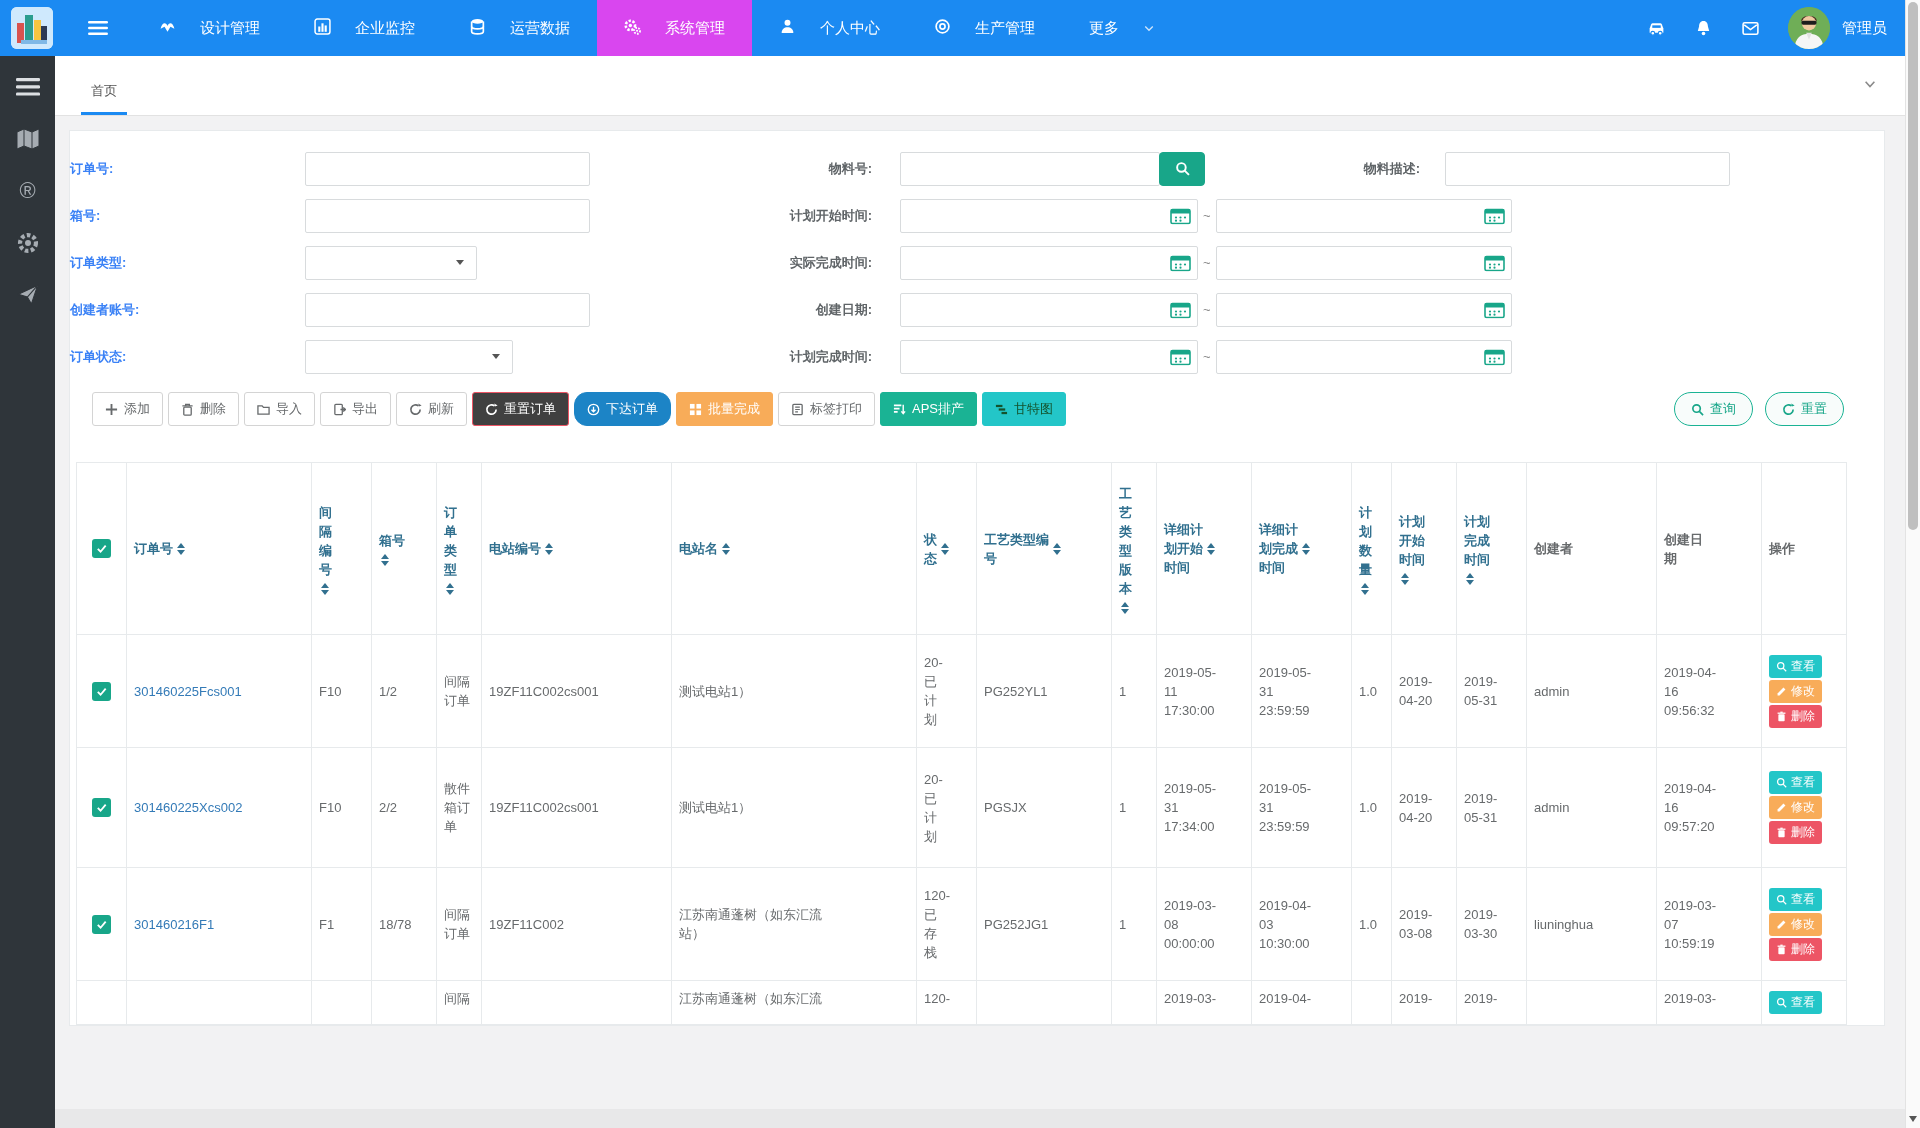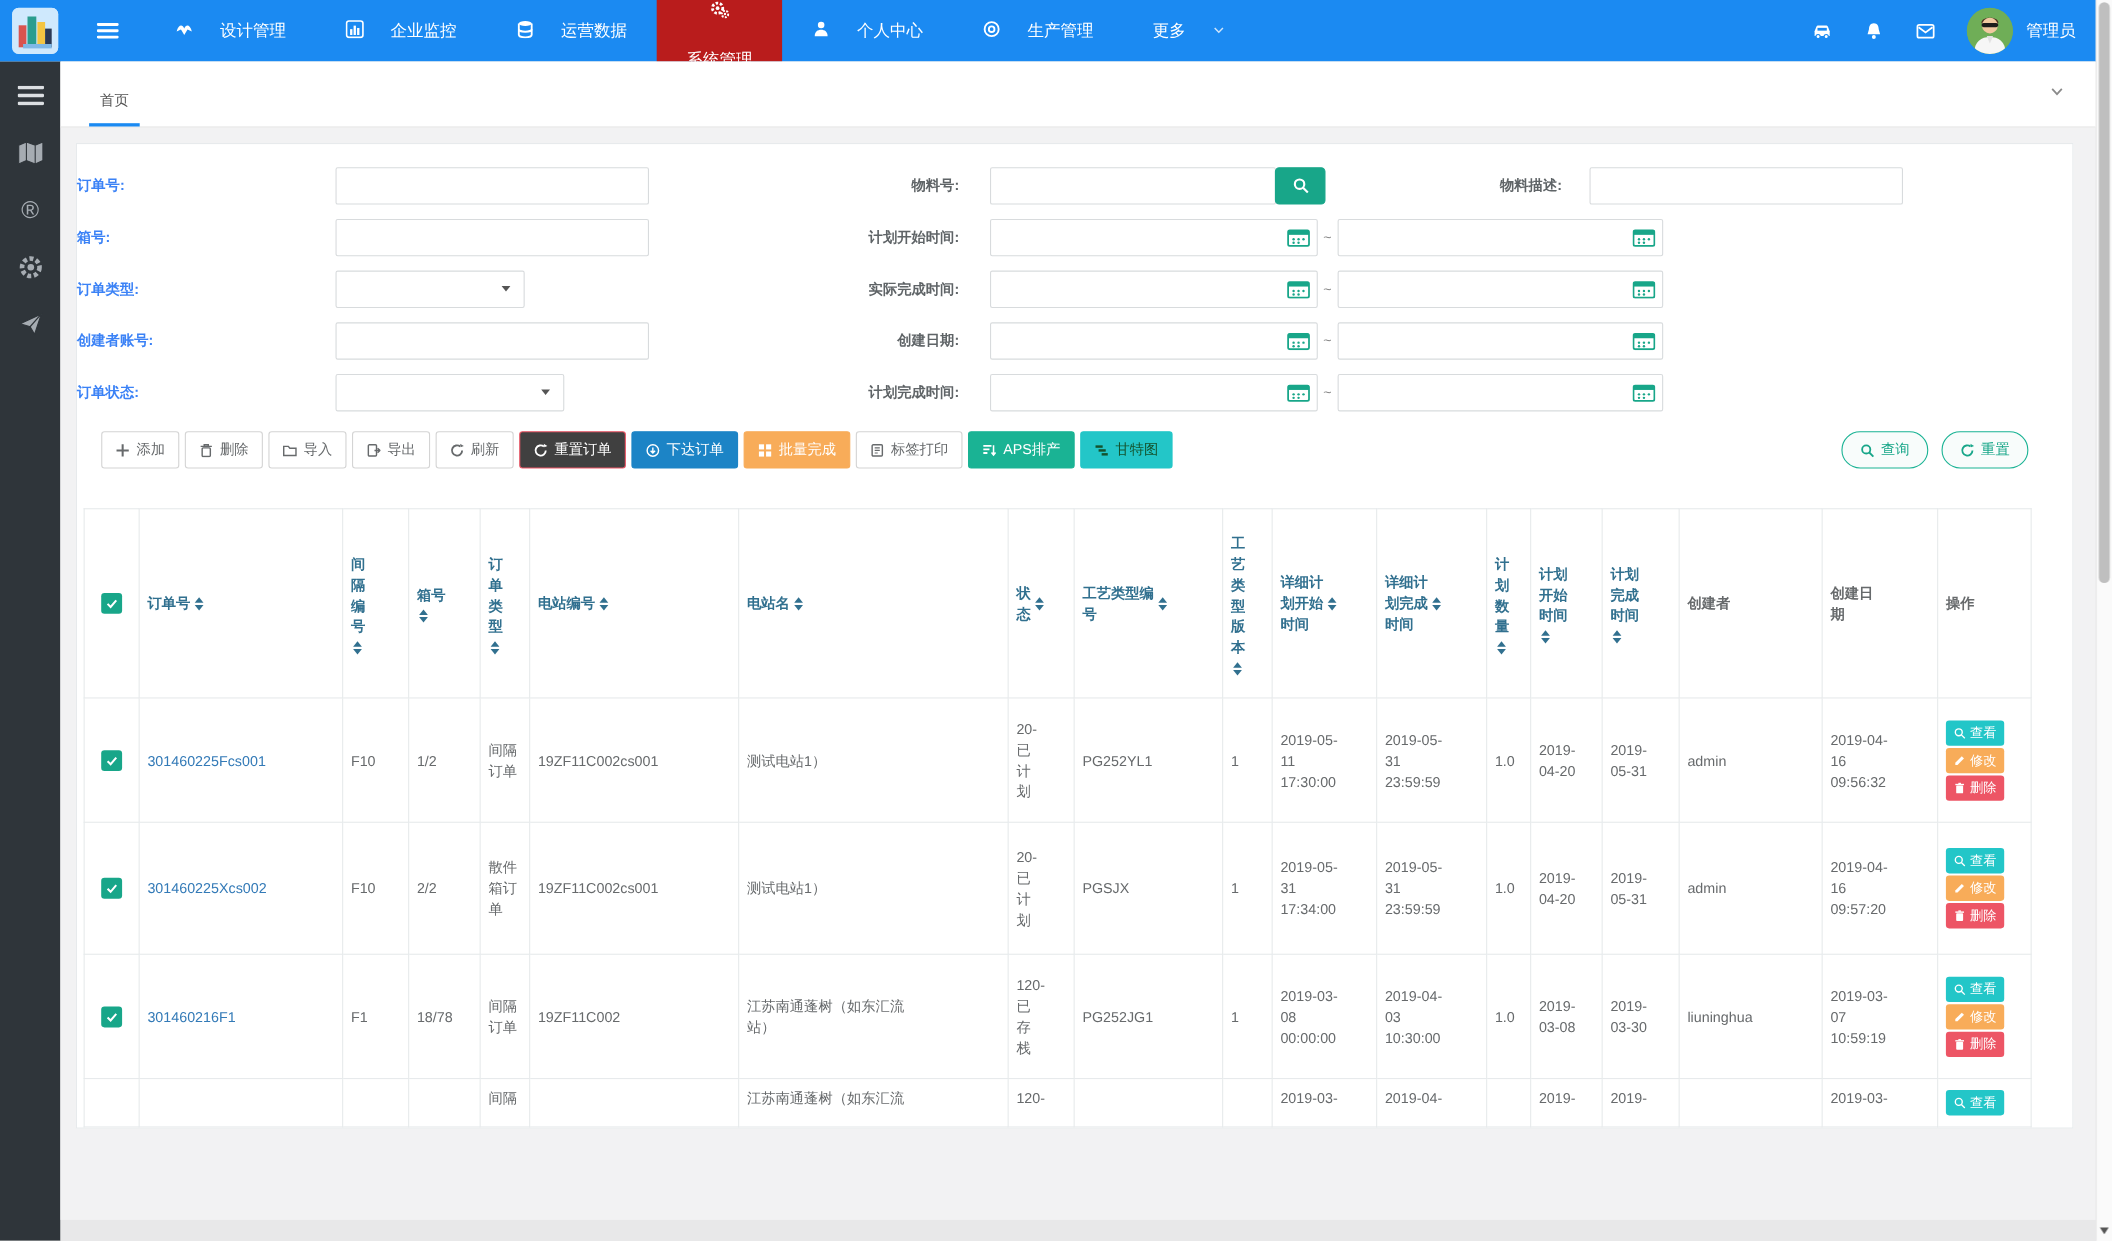--- a/index.html
+++ b/index.html
@@ -7,21 +7,21 @@
               font-family:"Liberation Sans","DejaVu Sans",sans-serif; }
   .app { width:1905px; height:1128px; display:flex; flex-direction:column; }
 
   
   .topnav { height:56px; background:#1b8af2; display:flex; align-items:stretch; color:#fff; flex-shrink:0; }
   .logo-box { width:64px; display:flex; align-items:center; justify-content:center; }
   .logo { width:42px; height:42px; border-radius:6px; background:#cfe9fd; overflow:hidden; }
   .burger { display:flex; align-items:center; padding:0 24px; cursor:pointer; }
   .nav-items { display:flex; align-items:stretch; }
   .nav-item { display:flex; align-items:center; gap:24px; padding:0 27px; font-size:15px; cursor:pointer; }
-  .nav-item.active { background:#b91c1c;flex-direction:column; }
+  .nav-item.active { background:#d946ef; }
   .nav-item svg { width:17px; height:17px; }
   .nav-right { margin-left:auto; display:flex; align-items:center; gap:28px; padding-right:18px; }
   .nav-ico { width:19px; height:19px; cursor:pointer; }
   .avatar { width:42px; height:42px; border-radius:50%; overflow:hidden; background:#6fae57; flex-shrink:0; }
   .nav-user { font-size:15px; margin-left:-16px; }
 
   
   .frame { flex:1; display:flex; min-height:0; }
   .sidebar { width:55px; background:#2f353a; display:flex; flex-direction:column; align-items:center;
              padding-top:18px; gap:26px; flex-shrink:0; }
@@ -65,21 +65,21 @@
   .cal { position:absolute; right:7px; top:50%; transform:translateY(-50%); pointer-events:none; display:flex; }
   .tilde { margin:0 5px; color:#888; font-size:13px; }
 
   
   .toolbar { display:flex; align-items:center; gap:5px; padding:10px 40px 16px 22px; }
   .btn { height:34px; padding:0 12px; border-radius:3px; border:1px solid #d4d4d4; background:#fff;
          color:#676a6c; font-size:13px; display:inline-flex; align-items:center; gap:6px; cursor:pointer;
          font-family:inherit; white-space:nowrap; }
   .btn svg { width:13px; height:13px; flex-shrink:0; }
   .btn-danger  { background:#404040; border-color:#ed5565; color:#fff; }
-  .btn-blue    { background:#1c84c6; border-color:#1c84c6; color:#fff; }
+  .btn-blue    { background:#1c84c6; border-color:#1c84c6; color:#fff;border-radius:13px; }
   .btn-warning { background:#f8ac59; border-color:#f8ac59; color:#fff; }
   .btn-success { background:#1ab394; border-color:#1ab394; color:#fff; }
   .btn-cyan    { background:#23c6c8; border-color:#23c6c8; color:#14532d; }
   .pills { margin-left:auto; display:flex; gap:12px; }
   .btn-pill { border-radius:17px; border:1px solid #1ab394; color:#18a689; background:#f8fcfb; padding:0 16px; }
 
   
   .twrap { margin:20px 28px 0 6px; }
   table { border-collapse:collapse; table-layout:fixed; width:1770px; background:#fff; }
   th,td { border:1px solid #e7eaec; padding:8px 7px; font-size:13px; text-align:left; vertical-align:middle;

